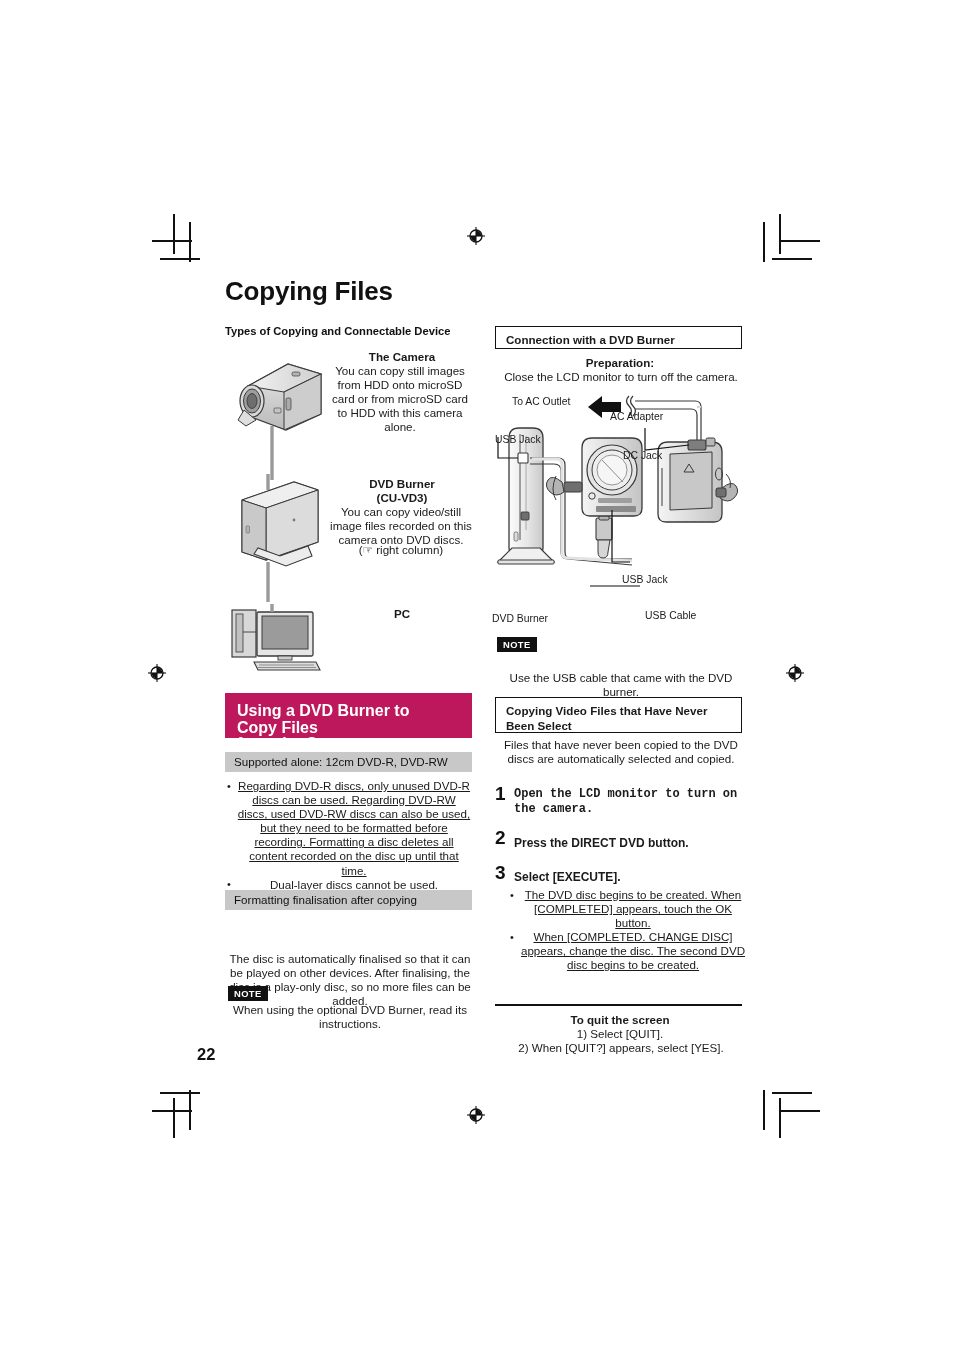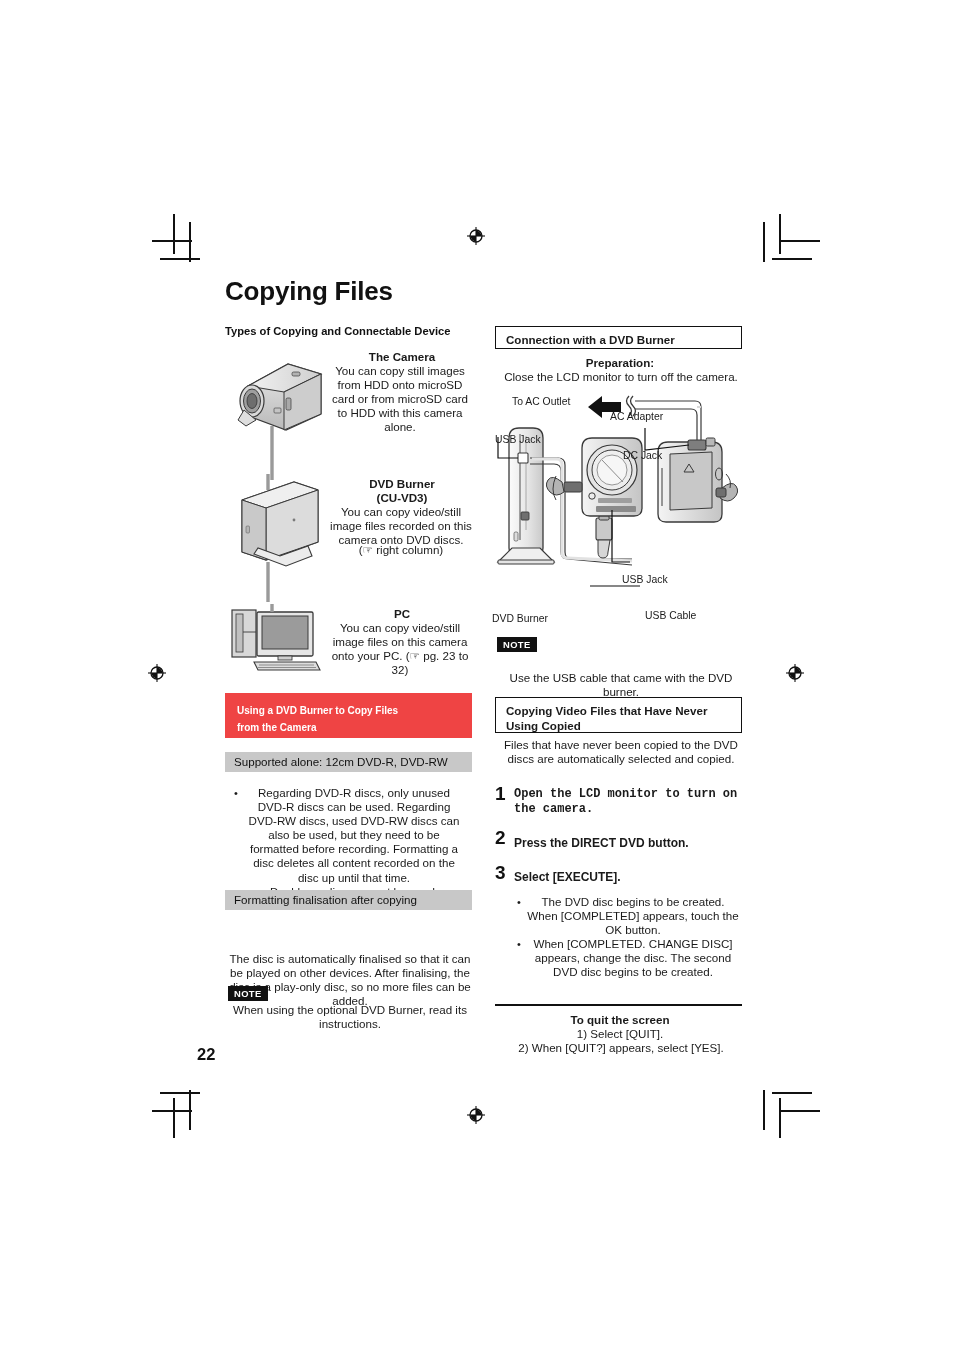--- a/index.html
+++ b/index.html
@@ -53,24 +53,24 @@
     font-size: 11.6px;
     line-height: 14.1px;
     color: #1a1a1a;
     text-align: center;
   }
   .tx b, .bold { font-weight: bold; }
 
   
   .banner {
     position: absolute;
-    background: #ef4444;
+    background: #be185d;
     color: #fff;
     font-weight: bold;
-    font-size: 10px;
+    font-size: 16px;
     line-height: 16.5px;
     padding: 10px 20px 10px 12px;
     box-sizing: border-box;
   }
 
   
   .greybar {
     position: absolute;
     background: #c8c8c8;
     color: #111;
@@ -99,23 +99,24 @@
     color: #fff;
     font-size: 9.4px;
     font-weight: bold;
     letter-spacing: 0.4px;
     padding: 1.5px 6px 2px 6px;
     box-sizing: border-box;
   }
 
   
   ul.bl {
-    margin: 9px;
+    margin: 2px;
     padding: 0;
     list-style: none;
+    text-decoration: underline;
   }
   ul.bl li {
     position: relative;
     padding-left: 10px;
     margin-bottom: 0px;
   }
   ul.bl li:before {
     content: "\2022";
     position: absolute;
     left: 0;
@@ -313,21 +314,20 @@
       <path d="M26 58 L88 58 L92 66 L30 66 Z" fill="#dddddd" stroke="#3a3a3a" stroke-width="1.1"></path>
       <g stroke="#6a6a6a" stroke-width="0.7">
         <line x1="31" y1="61" x2="86" y2="61"></line>
         <line x1="30" y1="63.5" x2="88" y2="63.5"></line>
       </g>
       <line x1="44" y1="-6" x2="44" y2="8" stroke="#9a9a9a" stroke-width="3.4"></line>
     </svg>
   </div>
 
   <div class="tx" style="left:327px; top:607px; width:150px; font-weight:bold;">PC</div>
-  <div class="tx" style="left:327px; top:621px; width:146px;">You can copy video/still image files on this camera onto your PC. (☞ pg. 23 to 32)</div>
 
   <div class="banner" style="left:225px; top:693px; width:247px; height:45px;">
     <span>Using a DVD Burner to Copy Files</span><br>
     <span>from the Camera</span>
   </div>
 
   <div class="greybar" style="left:225px; top:752px; width:247px; height:20px;">Supported alone: 12cm DVD-R, DVD-RW</div>
 
   <div class="tx" style="left:225px; top:777px; width:248px;">
     <ul class="bl">
@@ -449,21 +449,21 @@
   <div class="lbl" style="left:623px; top:450px;">DC Jack</div>
   <div class="lbl" style="left:622px; top:574px;">USB Jack</div>
   <div class="lbl" style="left:645px; top:610px;">USB Cable</div>
   <div class="lbl" style="left:492px; top:613px;">DVD Burner</div>
 
   <div class="note-tag" style="left:497px; top:637px;">NOTE</div>
   <div class="tx" style="left:495px; top:671px; width:252px;">Use the USB cable that came with the DVD burner.</div>
 
   <div class="framed" style="left:495px; top:697px; width:247px; height:36px;">
     <span>Copying Video Files that Have Never</span><br>
-    <span>Using Copied</span>
+    <span>Been Select</span>
   </div>
 
   <div class="tx" style="left:495px; top:738px; width:252px;">Files that have never been copied to the DVD discs are automatically selected and copied.</div>
 
   <div class="step-num" style="left:495px; top:783px;">1</div>
   <div class="step-txt" style="left:514px; top:787px; width:230px;font-family:Liberation Mono, monospace;">Open the LCD monitor to turn on the camera.</div>
 
   <div class="step-num" style="left:495px; top:827px;">2</div>
   <div class="step-txt" style="left:514px; top:836px; width:232px;">Press the DIRECT DVD button.</div>
 

